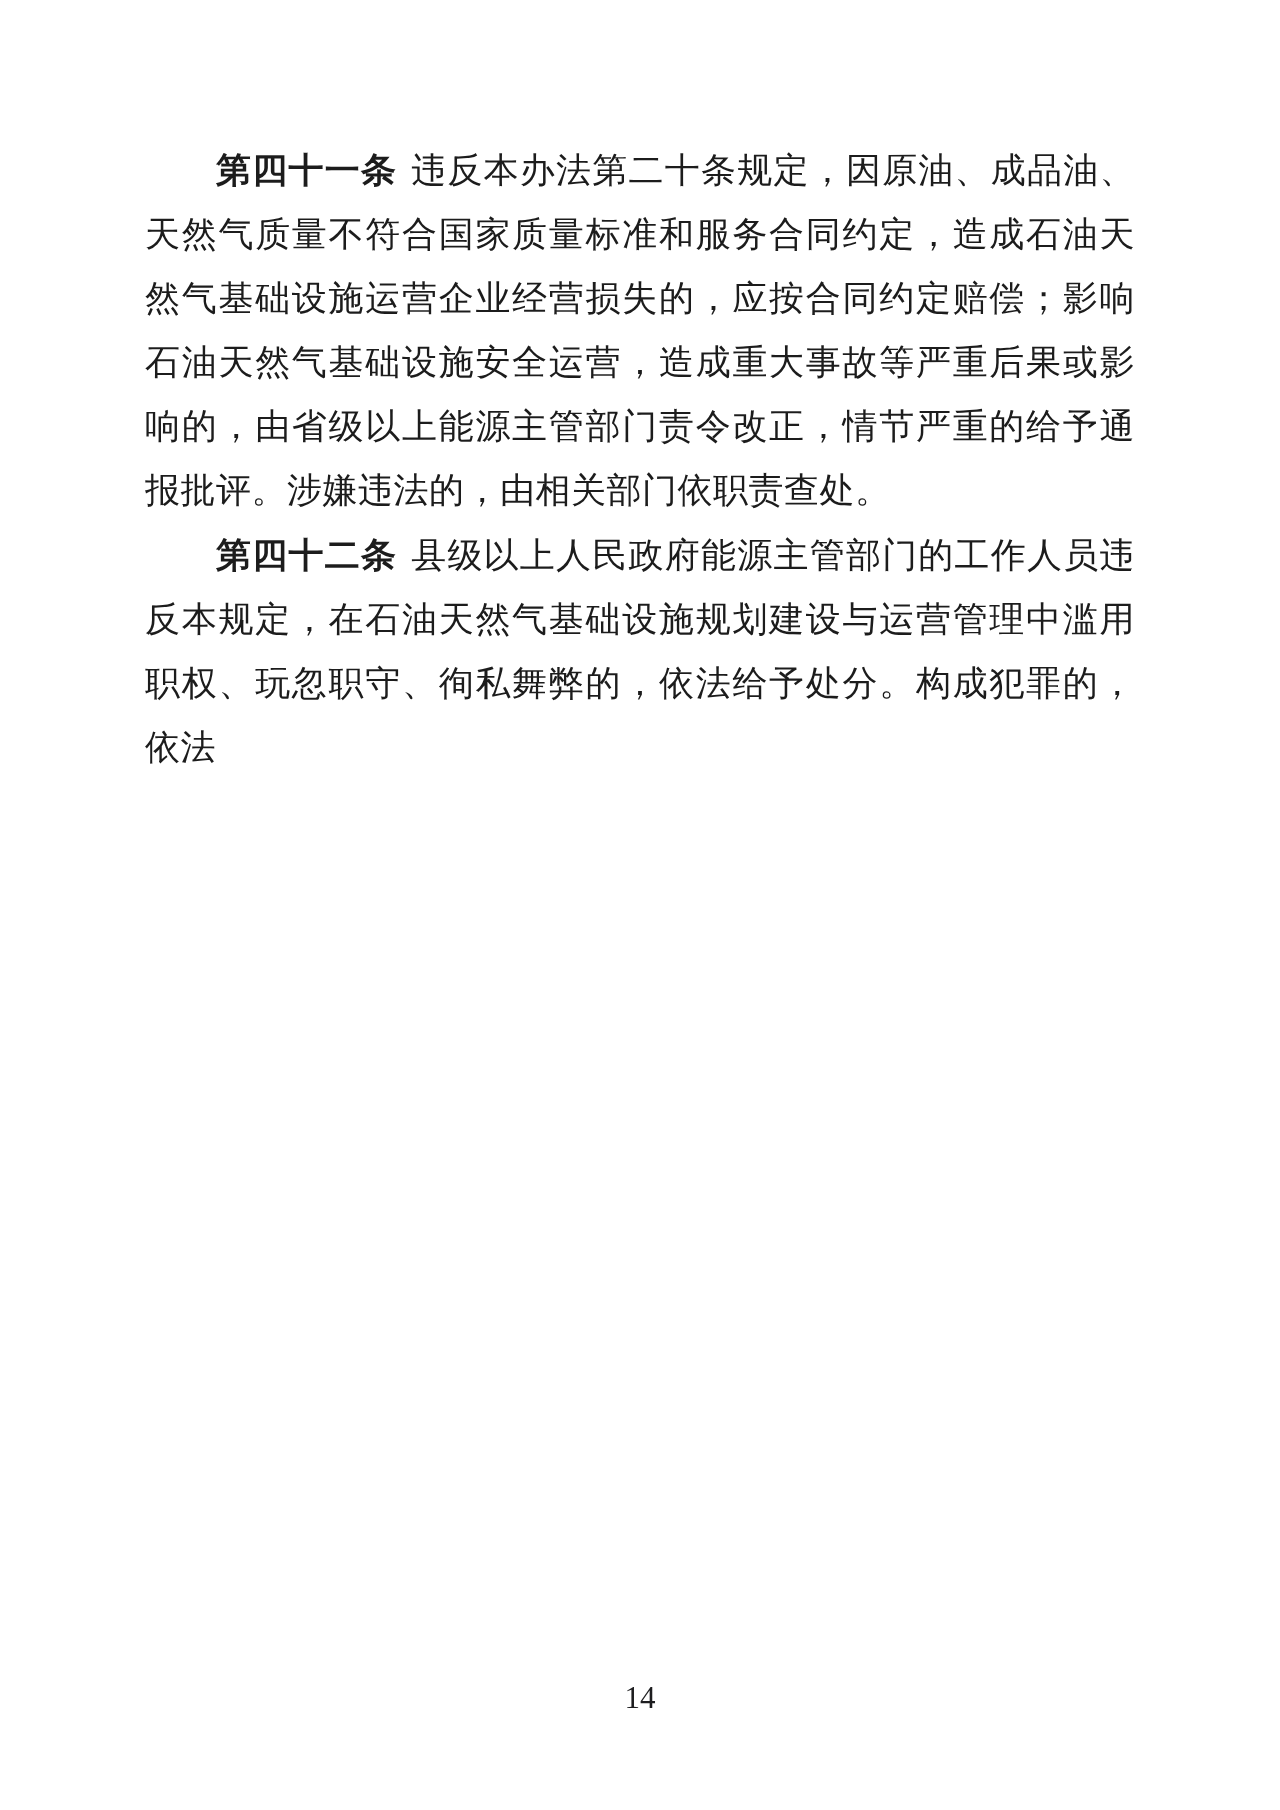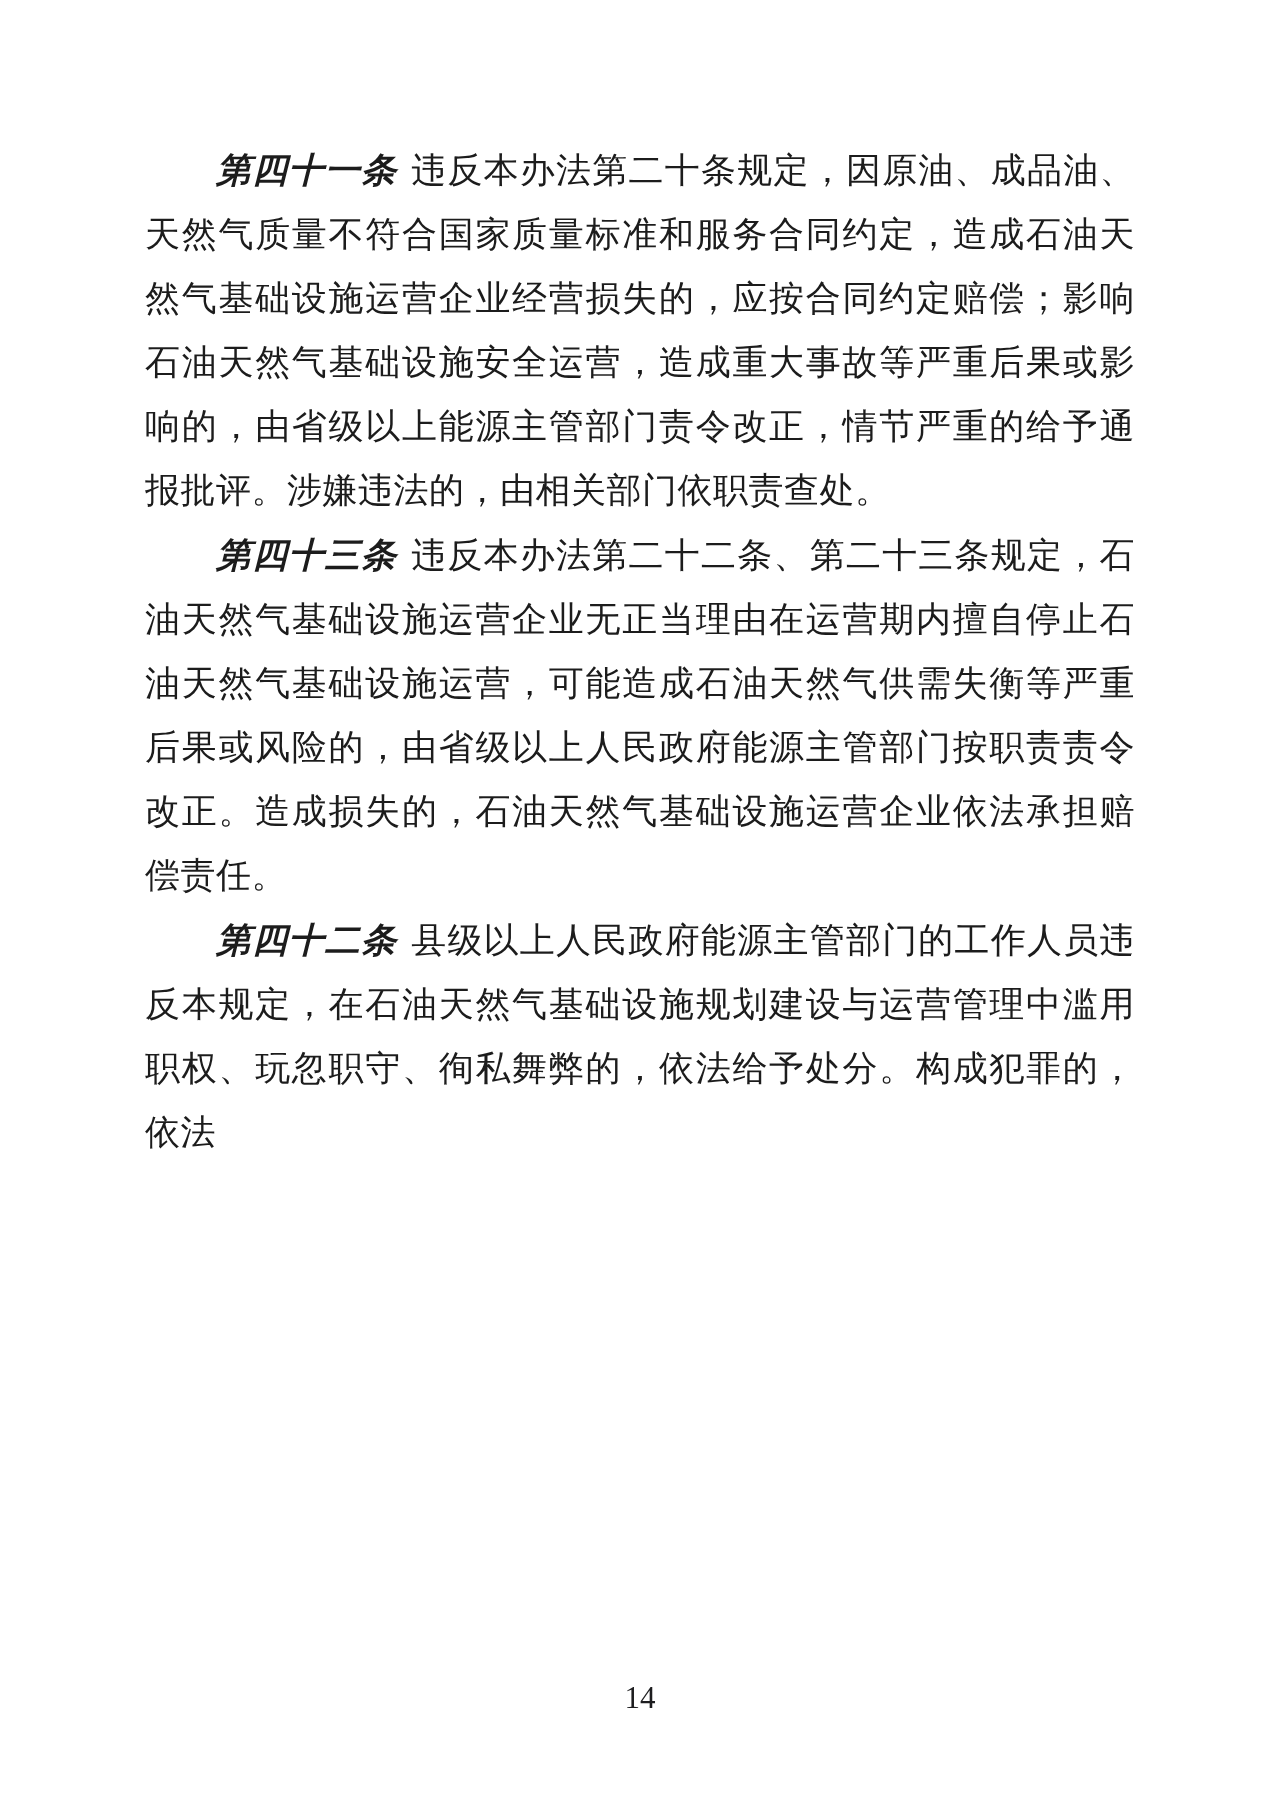--- a/index.html
+++ b/index.html
@@ -31,21 +31,20 @@
     letter-spacing: 0.5px;
   }
   p.para.indent {
     text-indent: 71px;
   }
   .article-label {
     font-weight: 700;
     margin-right: 14px;
     font-family: "Liberation Sans", "DejaVu Sans", sans-serif;
     font-size: 35px;
-    font-style: italic;
   }
   .page-footer {
     position: absolute;
     top: 1678px;
     left: 0;
     width: 100%;
     text-align: center;
   }
   .page-number {
     font-size: 31px;
@@ -58,23 +57,20 @@
 <body>
 
 <div class="page-content">
 
 
   <p class="para indent">
     <b class="article-label">第四十一条</b><span>违反本办法第二十条规定，因原油、成品油、天然气质量不符合国家质量标准和服务合同约定，造成石油天然气基础设施运营企业经营损失的，应按合同约定赔偿；影响石油天然气基础设施安全运营，造成重大事故等严重后果或影响的，由省级以上能源主管部门责令改正，情节严重的给予通报批评。涉嫌违法的，由相关部门依职责查处。</span>
   </p>
 
 
-  <p class="para indent">
-    <b class="article-label">第四十三条</b><span>违反本办法第二十二条、第二十三条规定，石油天然气基础设施运营企业无正当理由在运营期内擅自停止石油天然气基础设施运营，可能造成石油天然气供需失衡等严重后果或风险的，由省级以上人民政府能源主管部门按职责责令改正。造成损失的，石油天然气基础设施运营企业依法承担赔偿责任。</span>
-  </p>
 
   <p class="para indent">
     <b class="article-label">第四十二条</b><span>县级以上人民政府能源主管部门的工作人员违反本规定，在石油天然气基础设施规划建设与运营管理中滥用职权、玩忽职守、徇私舞弊的，依法给予处分。构成犯罪的，依法</span>
   </p>
 
 </div>
 
 <div class="page-footer">
   <span class="page-number">14</span>
 </div>

